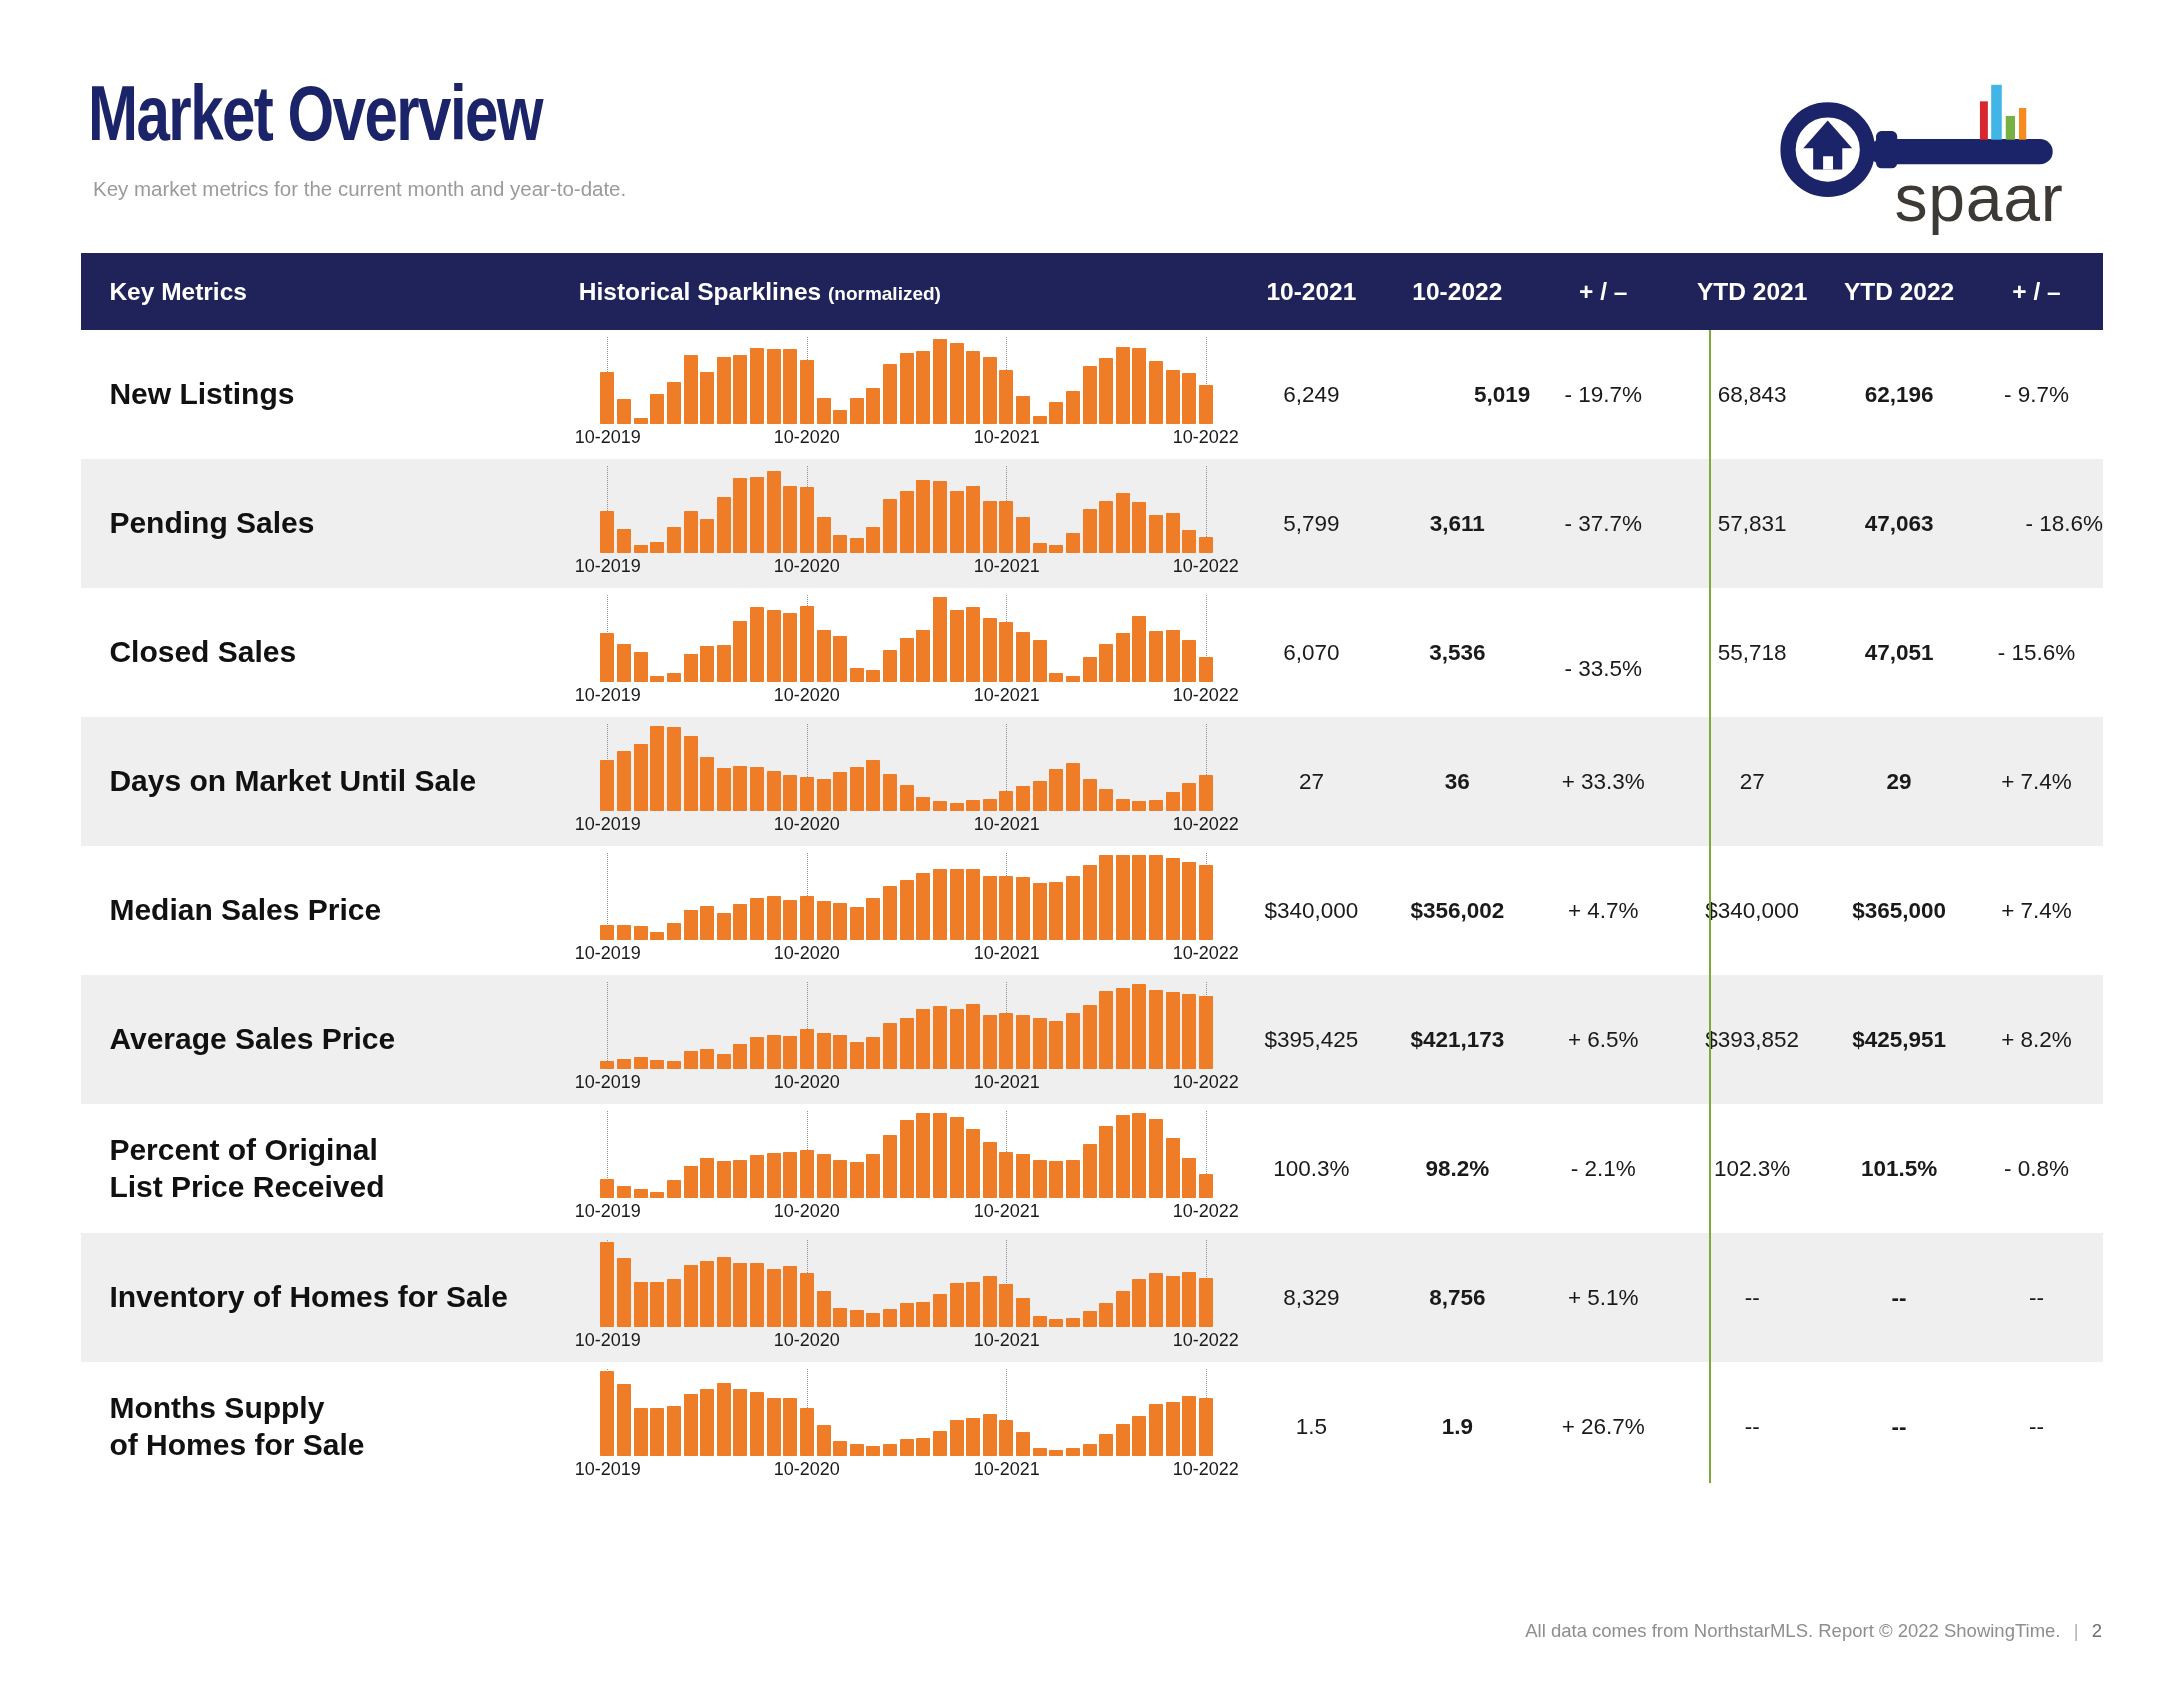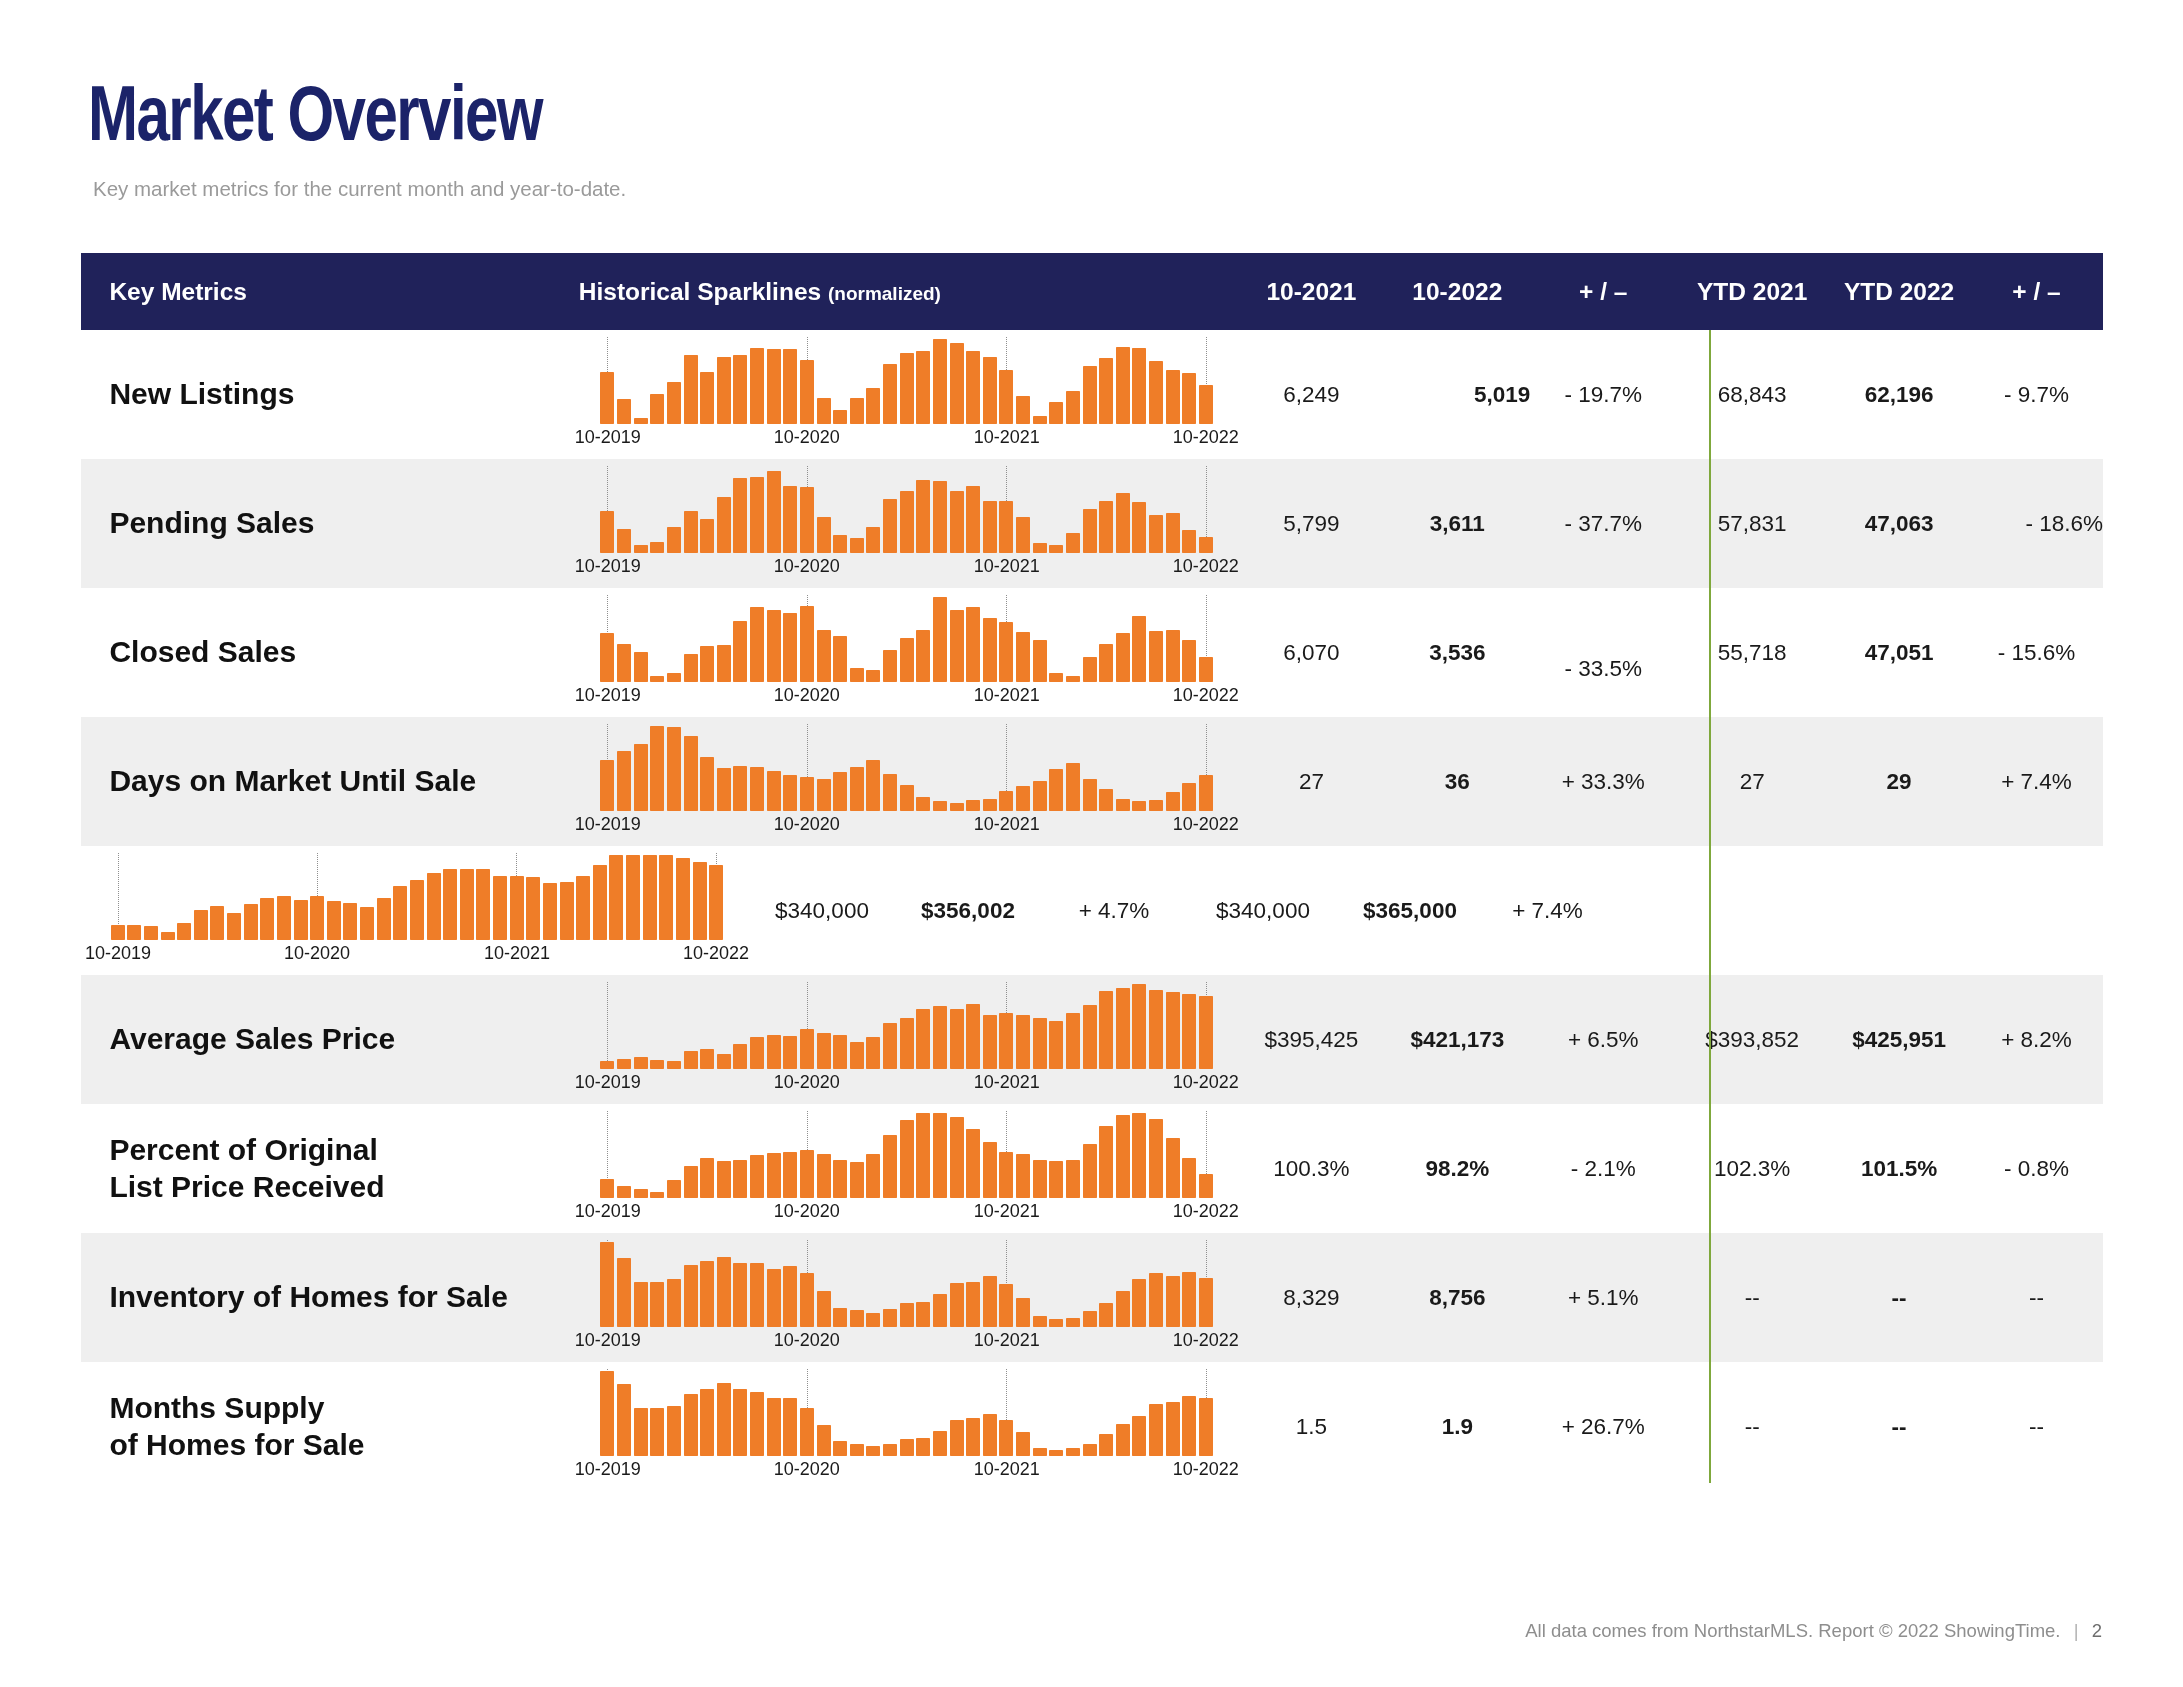--- a/index.html
+++ b/index.html
@@ -38,20 +38,40 @@
   .footer .pnum{color:#6e6e6e;}
 </style>
 </head>
 <body>
 
 <div class="page">
 
   <h1 class="title">Market Overview</h1>
   <p class="subtitle">Key market metrics for the current month and year-to-date.</p>
 
+  <div class="logo">
+    <svg width="341" height="180" viewBox="0 0 515 272">
+
+      <circle cx="75" cy="140" r="60" fill="none" stroke="#1b2369" stroke-width="23"></circle>
+
+      <polygon points="75,96 38,138 112,138" fill="#1b2369"></polygon>
+      <rect x="53" y="134" width="44" height="36" fill="#1b2369"></rect>
+      <rect x="68" y="150" width="15" height="20" fill="#ffffff"></rect>
+
+      <rect x="148" y="112" width="32" height="56" rx="8" fill="#1b2369"></rect>
+      <rect x="138" y="124" width="277" height="38" rx="19" fill="#1b2369"></rect>
+
+      <rect x="305" y="67" width="12" height="58" fill="#d7282f"></rect>
+      <rect x="322" y="42" width="16" height="83" fill="#41b6e6"></rect>
+      <rect x="344" y="89" width="14" height="36" fill="#77b043"></rect>
+      <rect x="364" y="77" width="11" height="48" fill="#f68b1f"></rect>
+
+      <text x="176" y="248" font-family="Liberation Sans, sans-serif" font-size="100" letter-spacing="1" fill="#3d3a36">spaar</text>
+    </svg>
+  </div>
 
   <section class="table">
     <div class="thead" id="thead">
       <div class="th c-metric">Key Metrics</div>
       <div class="th c-spark">
         <span>Historical Sparklines</span>
         <span class="note">(normalized)</span>
       </div>
 
     <div class="th c-val" style="width: 146px;">10-2021</div>
@@ -288,20 +308,21 @@
             </div>
           </div>
           <div class="val" style="width: 146px;">27</div>
           <div class="val bold" style="width: 146px;">36</div>
           <div class="val" style="width: 146px;">+ 33.3%</div>
           <div class="val" style="width: 152px;">27</div>
           <div class="val bold" style="width: 142px;">29</div>
           <div class="val" style="width: 133px;">+ 7.4%</div>
         </div>
         <div class="row">
+          <div class="metric-label">Median Sales Price</div>
           <div class="spark-cell">
             <div class="alabel" style="left: 37px;">10-2019</div>
             <div class="alabel" style="left: 236px;">10-2020</div>
             <div class="alabel" style="left: 436px;">10-2021</div>
             <div class="alabel" style="left: 635px;">10-2022</div>
             <div class="plot">
               <div class="gline" style="left: 8.3px;"></div>
               <div class="gline" style="left: 208px;"></div>
               <div class="gline" style="left: 407px;"></div>
               <div class="gline" style="left: 607px;"></div>

